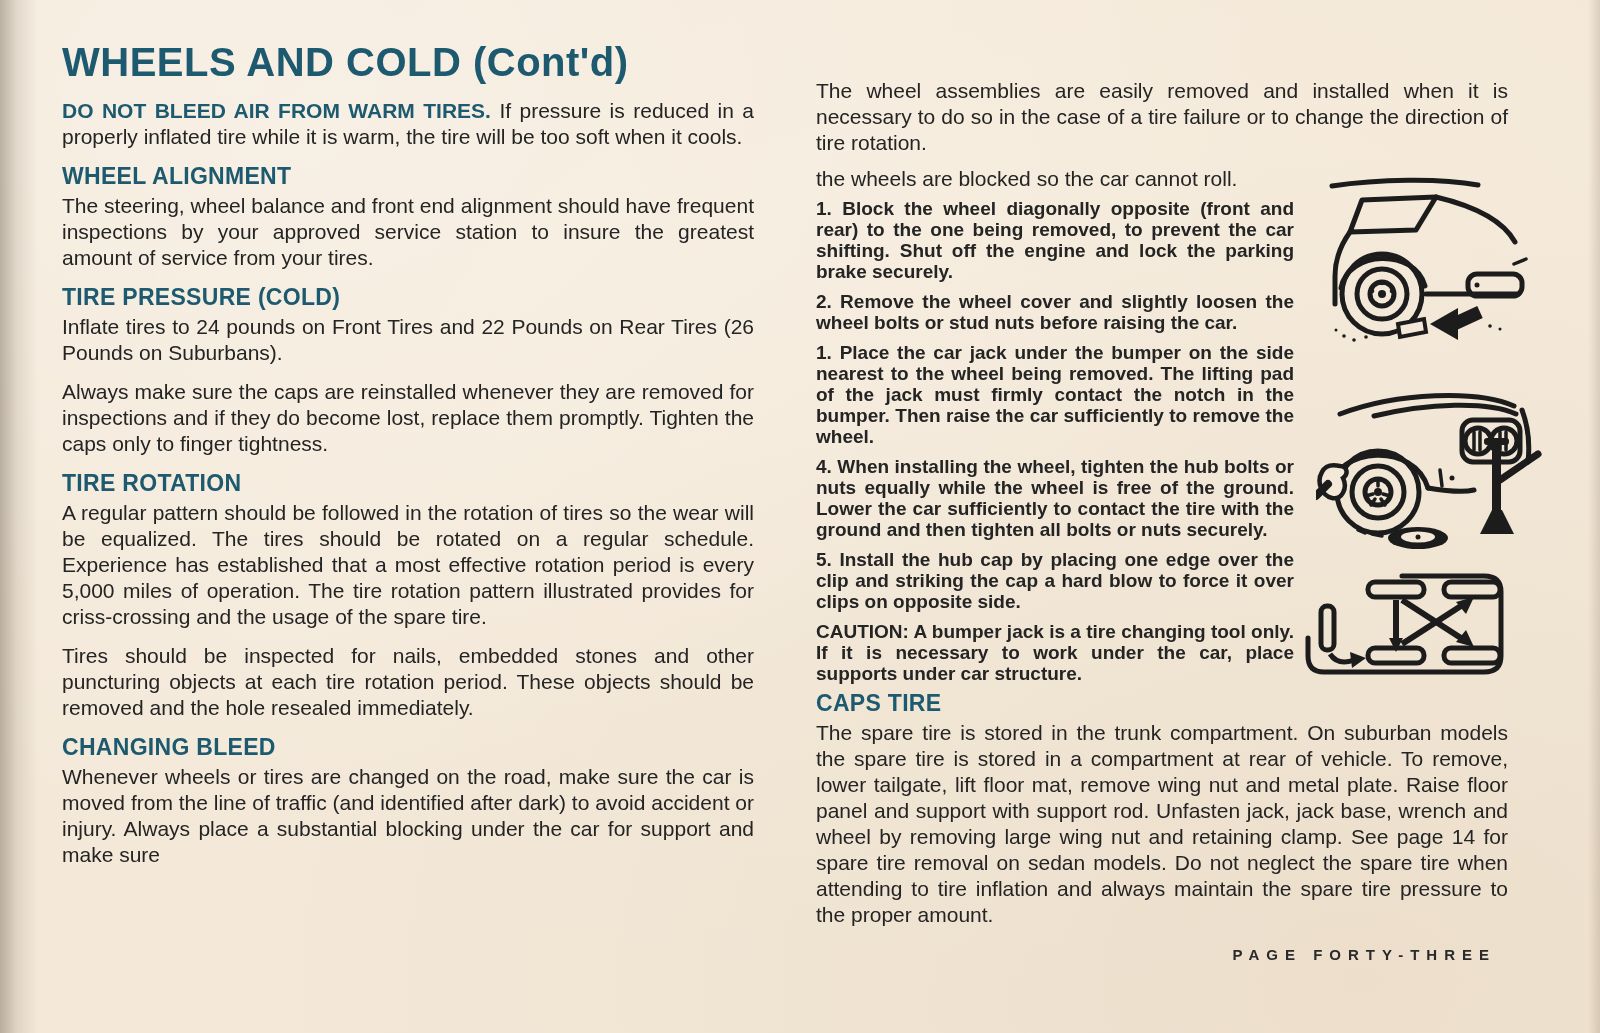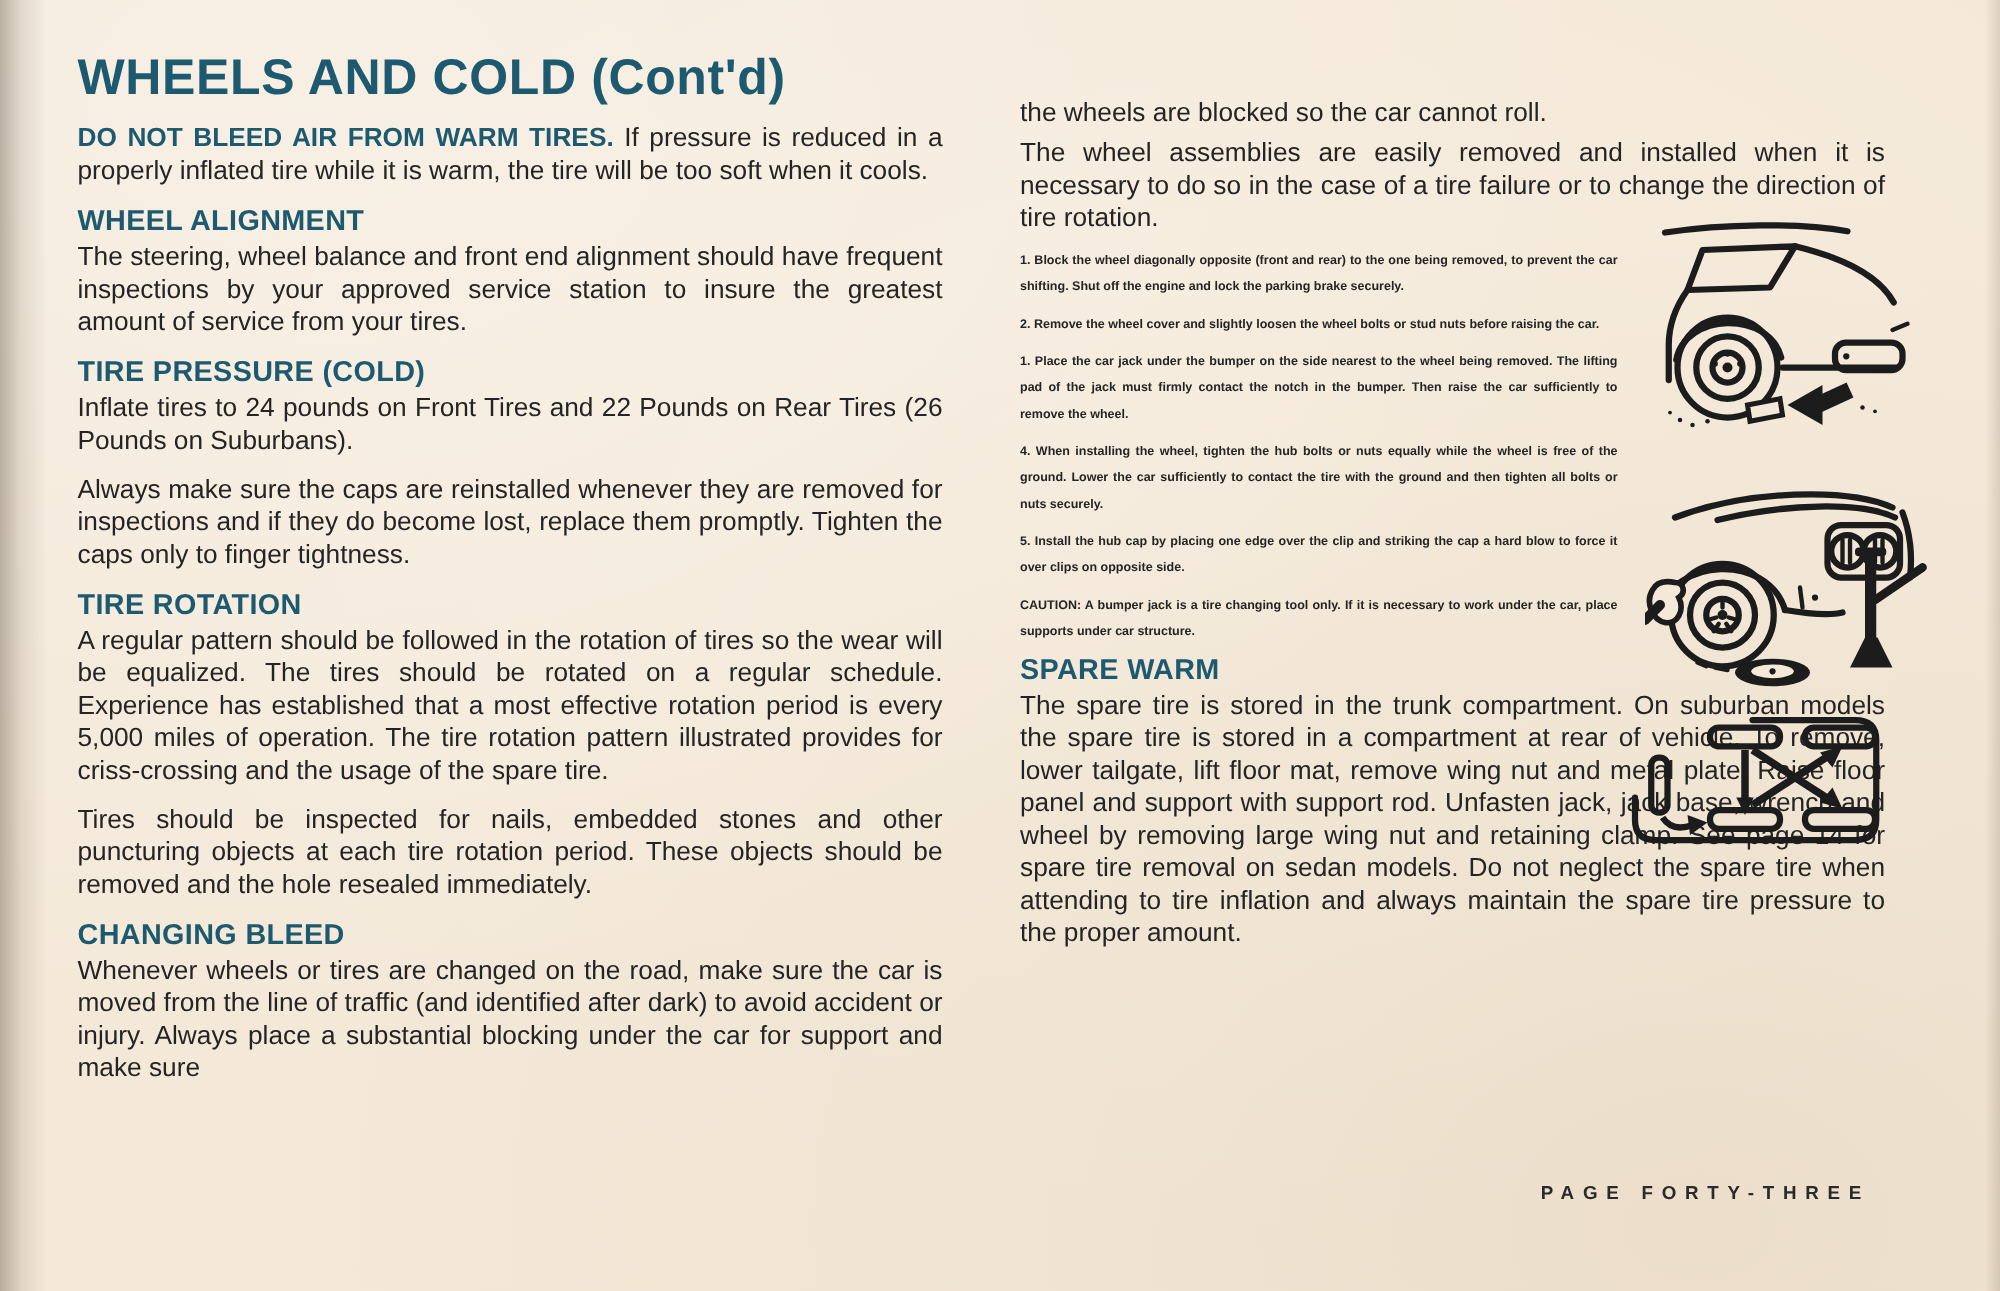--- a/index.html
+++ b/index.html
@@ -36,21 +36,21 @@
   }
   .body-text {
     margin:0 0 13px 0;
     font-size:21px; line-height:26px; text-align:justify;
   }
   .lead-teal { color:#1d5a6f; font-weight:700; }
 
   .steps { width:478px; margin-top:2px; }
   .step-text {
     margin:0 0 9px 0;
-    font-size:10px; line-height:21px; font-weight:700; text-align:justify;
+    font-size:19px; line-height:21px; font-weight:700; text-align:justify;
   }
   .caution-text { margin-bottom:4px; }
 
   .spare-section { margin-top:4px; }
 
   .page-footer {
     position:absolute; right:104px; top:946px;
     font-size:15px; font-weight:700; letter-spacing:7px; color:#2a2a2a;
     white-space:nowrap;
   }
@@ -86,34 +86,34 @@
 
     <h2 class="section-heading">TIRE ROTATION</h2>
     <p class="body-text">A regular pattern should be followed in the rotation of tires so the wear will be equalized. The tires should be rotated on a regular schedule. Experience has established that a most effective rotation period is every 5,000 miles of operation. The tire rotation pattern illustrated provides for criss-crossing and the usage of the spare tire.</p>
     <p class="body-text">Tires should be inspected for nails, embedded stones and other puncturing objects at each tire rotation period. These objects should be removed and the hole resealed immediately.</p>
 
     <h2 class="section-heading">CHANGING BLEED</h2>
     <p class="body-text">Whenever wheels or tires are changed on the road, make sure the car is moved from the line of traffic (and identified after dark) to avoid accident or injury. Always place a substantial blocking under the car for support and make sure</p>
   </div>
 
   <div class="col-right">
+    <p class="body-text" style="margin-bottom:10px;">The wheel assemblies are easily removed and installed when it is necessary to do so in the case of a tire failure or to change the direction of tire rotation.</p>
     <p class="body-text" style="margin-bottom:6px;">the wheels are blocked so the car cannot roll.</p>
-    <p class="body-text" style="margin-bottom:10px;">The wheel assemblies are easily removed and installed when it is necessary to do so in the case of a tire failure or to change the direction of tire rotation.</p>
 
     <div class="steps">
       <p class="step-text">1. Block the wheel diagonally opposite (front and rear) to the one being removed, to prevent the car shifting. Shut off the engine and lock the parking brake securely.</p>
       <p class="step-text">2. Remove the wheel cover and slightly loosen the wheel bolts or stud nuts before raising the car.</p>
       <p class="step-text">1. Place the car jack under the bumper on the side nearest to the wheel being removed. The lifting pad of the jack must firmly contact the notch in the bumper. Then raise the car sufficiently to remove the wheel.</p>
       <p class="step-text">4. When installing the wheel, tighten the hub bolts or nuts equally while the wheel is free of the ground. Lower the car sufficiently to contact the tire with the ground and then tighten all bolts or nuts securely.</p>
       <p class="step-text">5. Install the hub cap by placing one edge over the clip and striking the cap a hard blow to force it over clips on opposite side.</p>
       <p class="step-text caution-text">CAUTION: A bumper jack is a tire changing tool only. If it is necessary to work under the car, place supports under car structure.</p>
     </div>
 
     <div class="spare-section">
-      <h2 class="section-heading" style="margin-top:6px;">SPARE WARM</h2>
+      <h2 class="section-heading" style="margin-top:6px;">CAPS TIRE</h2>
       <p class="body-text">The spare tire is stored in the trunk compartment. On suburban models the spare tire is stored in a compartment at rear of vehicle. To remove, lower tailgate, lift floor mat, remove wing nut and metal plate. Raise floor panel and support with support rod. Unfasten jack, jack base, wrench and wheel by removing large wing nut and retaining clamp. See page 14 for spare tire removal on sedan models. Do not neglect the spare tire when attending to tire inflation and always maintain the spare tire pressure to the proper amount.</p>
     </div>
   </div>
 
   <div class="illo illo-blocked-wheel">
     <svg width="212" height="176" viewBox="0 0 212 176">
       <path class="ink" d="M14,12 C60,5 122,4 160,11"></path>
       <path class="ink" d="M44,26 L118,23 L98,56 L32,58 Z"></path>
       <path class="ink" d="M118,23 C160,33 186,48 197,68"></path>
       <path class="ink" d="M32,58 C22,72 17,86 17,102 L17,130"></path>

